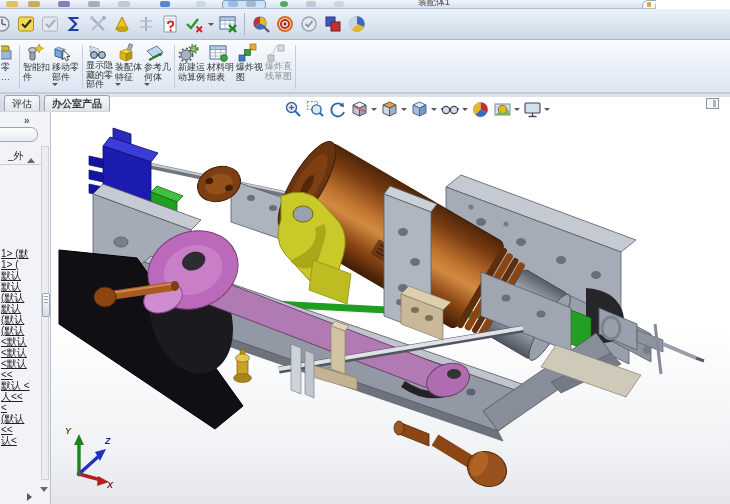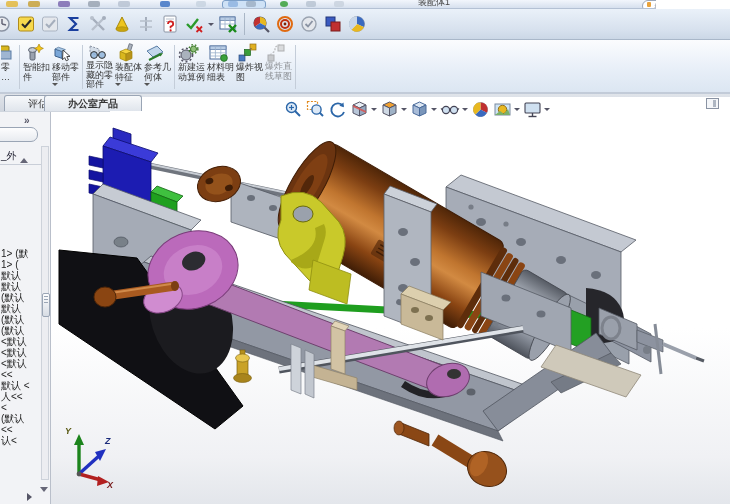--- a/index.html
+++ b/index.html
@@ -39,41 +39,41 @@
   .cbtn.partial{width:15px;overflow:hidden;align-items:flex-start;}
   .cbtn.dis{filter:grayscale(1);opacity:.5;font-family:Liberation Mono, monospace;}
   .caret{width:0;height:0;border-left:3px solid transparent;border-right:3px solid transparent;
     border-top:3px solid #555;margin-top:1px;}
   .csep{width:1px;background:#c4cdd9;margin:3px 2px;flex:0 0 auto;}
 
   
   .tabstrip{position:absolute;left:0;top:94px;width:730px;height:18px;
     background:linear-gradient(#e0e4ea,#cfd5de);}
   .tabstrip .white{position:absolute;left:110px;top:3px;right:0;bottom:0;background:#fff;}
-  .tab{position:absolute;top:1px;height:15px;padding:0 23px;font-size:10px;color:#333;
+  .tab{position:absolute;top:1px;height:15px;padding:0 7px;font-size:10px;color:#333;
     background:linear-gradient(#f7f9fb,#e0e5ec);border:1px solid #9aa5b5;border-bottom:none;
     border-radius:3px 3px 0 0;display:flex;align-items:center;z-index:2;}
   .paneicon{position:absolute;left:706px;top:4px;width:11px;height:9px;border:1px solid #8a93a3;
     background:#f4f6f9;z-index:3;}
   .paneicon i{display:block;width:3px;height:7px;margin:1px 0 0 6px;background:#aeb6c2;}
 
   
   .main{position:absolute;left:0;top:112px;width:730px;height:392px;}
   .tree{position:absolute;left:0;top:0;width:51px;height:392px;background:#f2f3f6;
     border-right:1px solid #b9bfca;box-sizing:border-box;overflow:hidden;}
   .chev{position:absolute;left:24px;top:3px;font-size:10px;font-weight:bold;color:#556;}
   .pill{position:absolute;left:-16px;top:15px;width:52px;height:13px;border:1px solid #9aa5b5;
     border-radius:7px;background:linear-gradient(#fdfdfe,#e8ebf0);}
-  .treehdr{position:absolute;left:1px;top:37px;width:48px;font-size:10px;color:#223;
+  .treehdr{position:absolute;left:8px;top:37px;width:48px;font-size:10px;color:#223;
     display:flex;align-items:flex-end;gap:3px;}
   .up{width:0;height:0;border-left:4px solid transparent;border-right:4px solid transparent;
     border-bottom:5px solid #667;}
   .hdrline{position:absolute;left:0;top:52px;width:42px;height:1px;background:#c9ced8;}
   .titems{position:absolute;left:1px;top:136px;width:40px;}
-  .titem{height:11px;font-size:10px;line-height:11px;color:#222;white-space:nowrap;overflow:hidden;}
+  .titem{height:11px;font-size:10px;line-height:11px;color:#222;white-space:nowrap;overflow:hidden;text-decoration:underline;}
   .vscroll{position:absolute;right:1px;top:34px;bottom:24px;width:8px;background:#ecedf1;
     border:1px solid #cdd2da;box-sizing:border-box;}
   .vthumb{position:absolute;left:0;top:146px;width:6px;height:22px;border:1px solid #9aa5b5;border-radius:2px;
     background:linear-gradient(#fdfdfe,#d7dce4);}
   .vthumb i{display:block;width:4px;height:1px;background:#9aa5b5;margin:2px auto 1px auto;}
   .vdown{position:absolute;right:2px;bottom:12px;width:0;height:0;border-left:4px solid transparent;
     border-right:4px solid transparent;border-top:5px solid #667;}
   .resize{position:absolute;left:27px;bottom:3px;width:0;height:0;border-top:4px solid transparent;
     border-bottom:4px solid transparent;border-left:5px solid #556;}
 

